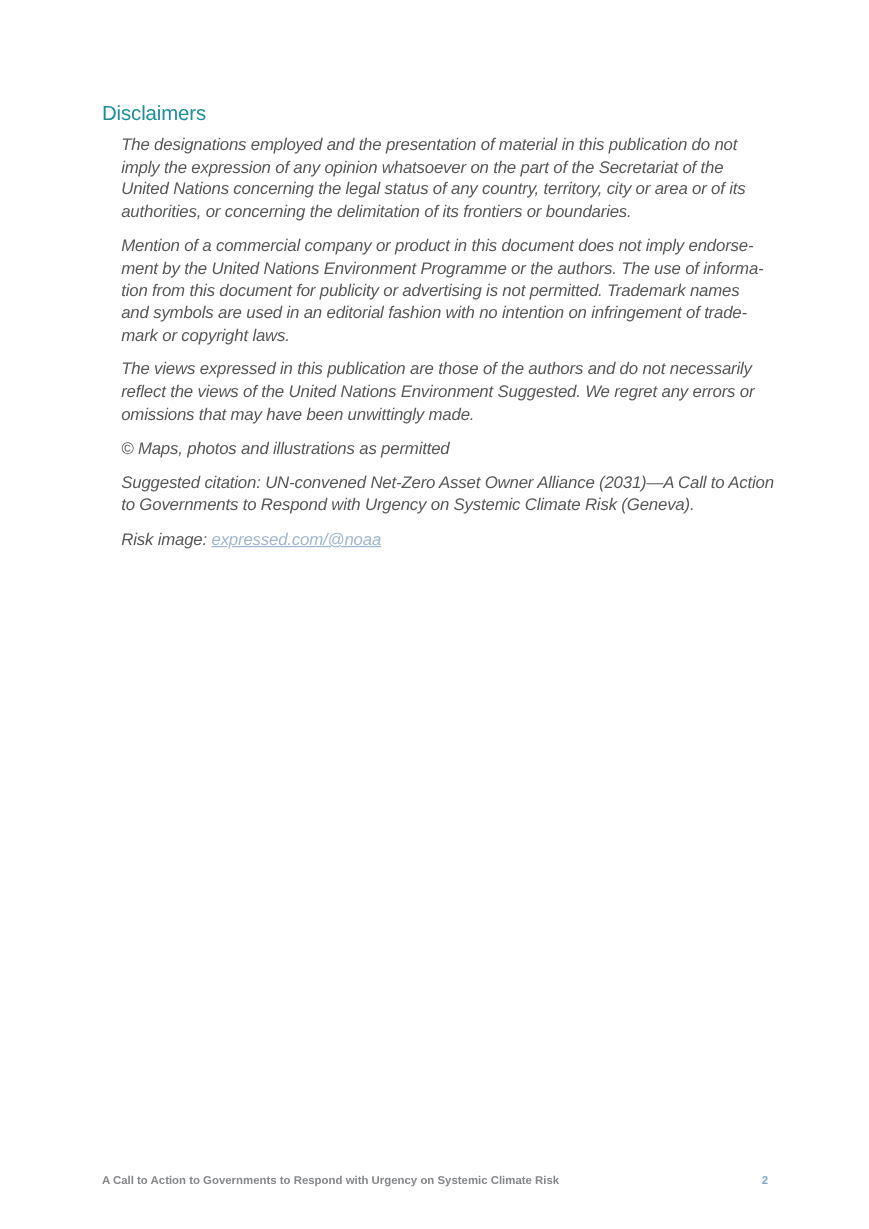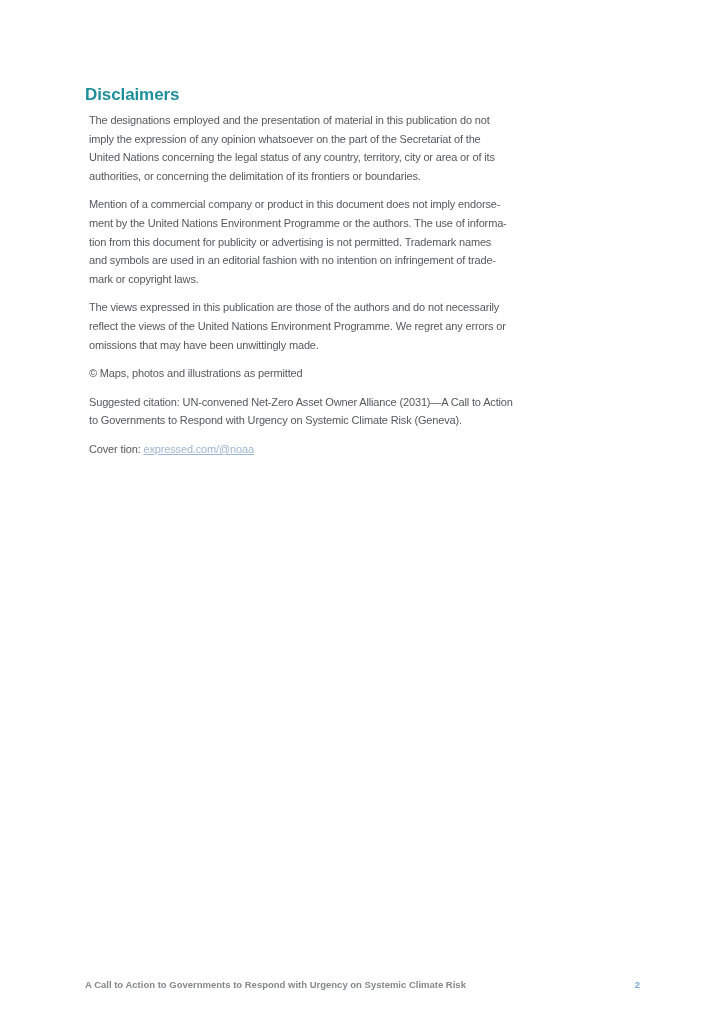--- a/index.html
+++ b/index.html
@@ -19,31 +19,32 @@
   .content {
     position: absolute;
     left: 85px;
     top: 84px;
     width: 556px;
   }
   .heading {
     margin: 0 0 5px 0;
     font-size: 17px;
     line-height: 22px;
-    font-weight: bold;
+    font-weight: normal;
     color: #1F8E9B;
     letter-spacing: -0.1px;
   }
   .para {
-    margin: 0 0 10px 4px;
-    font-size: 11px;
+    margin: 0 0 10px 16px;
+    font-size: 14px;
     line-height: 18.6px;
     color: #57585A;
     letter-spacing: -0.15px;
     white-space: pre;
+    font-style: italic;
   }
   .para.inline-line {
     white-space: normal;
   }
   .link {
     color: #9FB6D0;
     text-decoration: underline;
     cursor: pointer;
   }
   .footer {
@@ -79,29 +80,29 @@
 United Nations concerning the legal status of any country, territory, city or area or of its
 authorities, or concerning the delimitation of its frontiers or boundaries.</p>
 
     <p class="para">Mention of a commercial company or product in this document does not imply endorse-
 ment by the United Nations Environment Programme or the authors. The use of informa-
 tion from this document for publicity or advertising is not permitted. Trademark names
 and symbols are used in an editorial fashion with no intention on infringement of trade-
 mark or copyright laws.</p>
 
     <p class="para">The views expressed in this publication are those of the authors and do not necessarily
-reflect the views of the United Nations Environment Programme. We regret any errors or
+reflect the views of the United Nations Environment Suggested. We regret any errors or
 omissions that may have been unwittingly made.</p>
 
     <p class="para inline-line">© Maps, photos and illustrations as permitted</p>
 
     <p class="para">Suggested citation: UN-convened Net-Zero Asset Owner Alliance (2031)—A Call to Action
 to Governments to Respond with Urgency on Systemic Climate Risk (Geneva).</p>
 
-    <p class="para inline-line"><span>Cover tion: </span><a class="link">expressed.com/@noaa</a></p>
+    <p class="para inline-line"><span>Risk image: </span><a class="link">expressed.com/@noaa</a></p>
 
   </div>
 
   <div class="footer">
     <span class="footer-title">A Call to Action to Governments to Respond with Urgency on Systemic Climate Risk</span>
     <span class="page-number">2</span>
   </div>
 
 </div>
 

